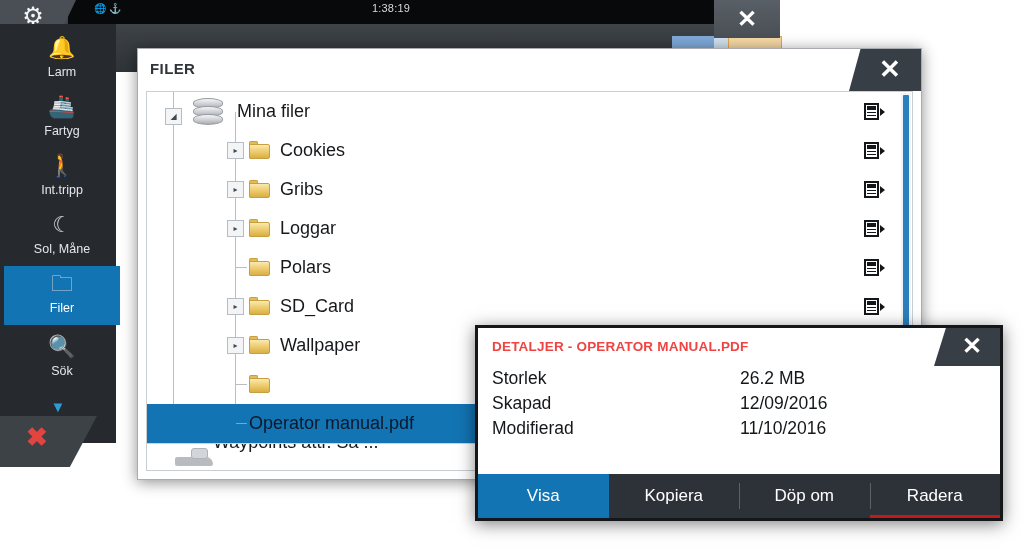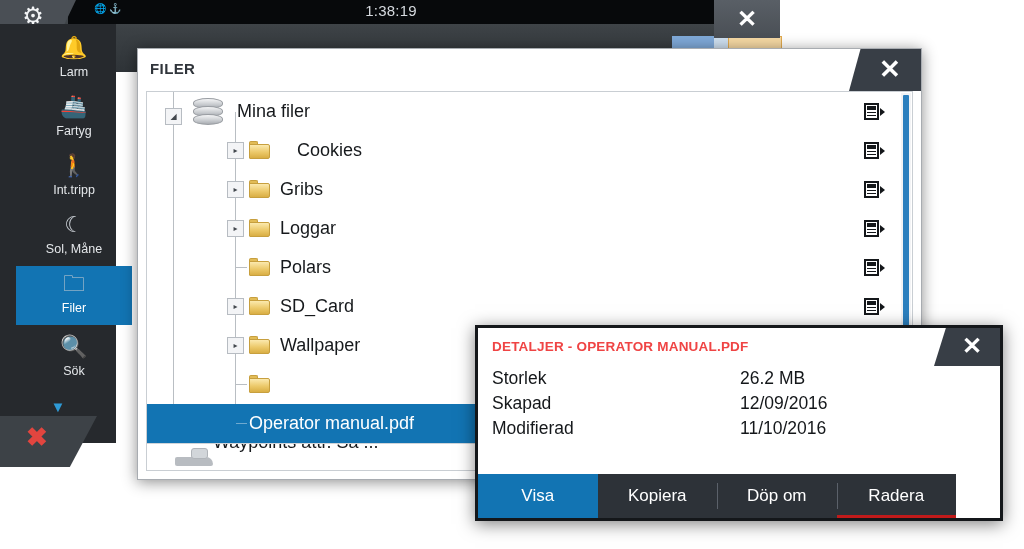--- a/index.html
+++ b/index.html
@@ -28,21 +28,21 @@
     position: absolute;
     left: 68px; top: 0;
     width: 646px; height: 24px;
     background: #07090b;
   }
   .bg-time {
     position: absolute;
     left: 0; top: 2px; width: 646px;
     text-align: center;
     color: #d5d9de;
-    font-size: 15px;
+    font-size: 11px;
     letter-spacing: .2px;
   }
   .bg-tiny-icons {
     position: absolute;
     left: 26px; top: 3px;
     font-size: 10px;
     color: #c8ccd2;
     letter-spacing: 3px;
   }
   .bg-tiny-icons .anchor { color: #e4b14d; }
@@ -93,21 +93,21 @@
   
   .sidebar {
     position: absolute;
     left: 0; top: 24px;
     width: 116px; height: 419px;
     background: #26292d;
     z-index: 10;
   }
   .sb-item {
     position: absolute;
-    left: 16px; width: 116px; height: 59px;
+    left: 4px; width: 116px; height: 59px;
     text-align: center;
     color: #e8eaed;
   }
   .sb-item .sb-icon {
     display: block;
     height: 32px;
     line-height: 32px;
     margin-top: 2px;
     font-size: 22px;
     color: #c6cbd1;
@@ -219,21 +219,21 @@
   .row.sel { background: #1274b3; }
   .row .rlabel {
     position: absolute;
     left: 0; top: 0;
     height: 39px;
     line-height: 39px;
     font-size: 18px;
     color: #16191c;
     white-space: nowrap;
   }
-  .row.sel .rlabel { color: #ffffff; }
+  .row.sel .rlabel { color: #0f172a; }
 
   
   .tree-spine {
     position: absolute;
     left: 26px; top: 0;
     width: 1px; height: 380px;
     background: #b9bec3;
   }
   .tree-spine2 {
     position: absolute;
@@ -443,21 +443,21 @@
     position: absolute;
     left: 262px; top: 0;
     font-size: 17.5px;
     line-height: 25px;
     color: #14171a;
   }
 
   .det-buttons {
     position: absolute;
     left: 0; bottom: 0;
-    width: 478px; height: 44px;
+    width: 522px; height: 44px;
     background: #2d3238;
     display: flex;
   }
   .det-btn {
     position: relative;
     flex: 1;
     color: #ffffff;
     font-size: 17px;
     line-height: 44px;
     text-align: center;
@@ -561,21 +561,21 @@
               <div class="ar"></div>
             </div>
         </div>
 
         <div class="row">
           <div class="toggle" style="left:80px; top:11px;">▸</div>
           <div class="fold" style="left:102px; top:10px;">
               <div class="ft"></div>
               <div class="fb"></div>
             </div>
-          <div class="rlabel" style="left:150px">Cookies</div>
+          <div class="rlabel" style="left:133px">Cookies</div>
           <div class="detail-icon">
               <div class="pg"></div>
               <div class="ar"></div>
             </div>
         </div>
 
         <div class="row">
           <div class="toggle" style="left:80px; top:11px;">▸</div>
           <div class="fold" style="left:102px; top:10px;">
               <div class="ft"></div>

